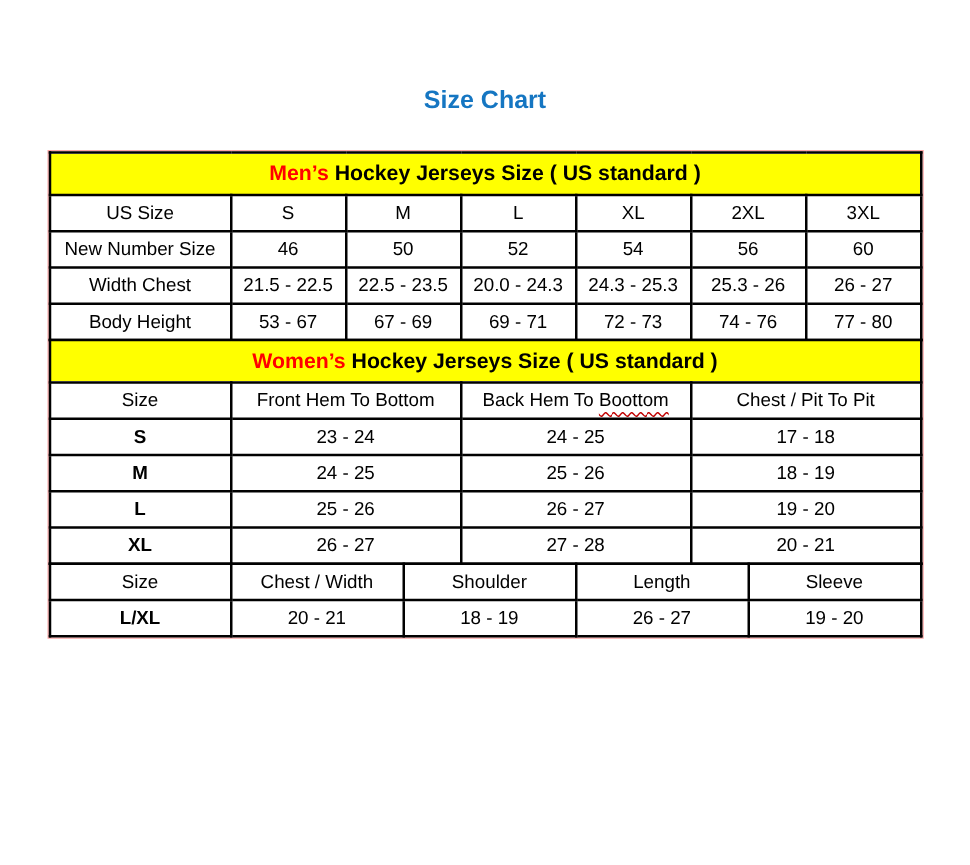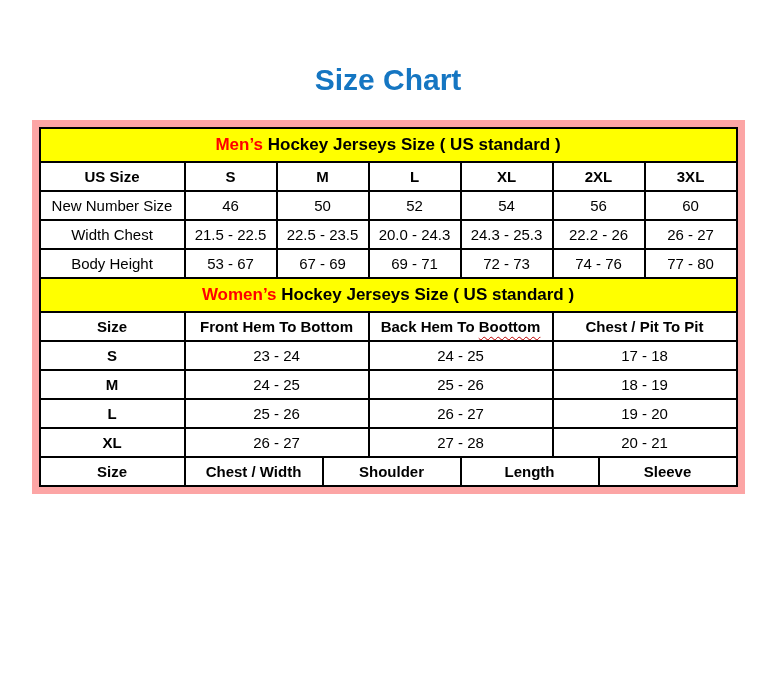--- a/index.html
+++ b/index.html
@@ -6,30 +6,30 @@
   body {
     width: 776px; height: 692px;
     background: #ffffff;
     color: #000000;
     font-family: "Liberation Sans", sans-serif;
     overflow: hidden;
   }
   .title {
     margin: 62px 0 0 0;
     text-align: center;
-    font-size: 30px;
+    font-size: 20px;
     line-height: 36px;
     font-weight: bold;
     color: #1576C2;
     letter-spacing: 0px;
   }
   .chart-area {
     width: 699px;
     margin: 22px auto 0 auto;
-    border: 7px solid #fca5a5;
+    border: 1px solid #fca5a5;
   }
   table.tbl {
     border-collapse: collapse;
     table-layout: fixed;
     width: 697px;
     margin-top: -2px;
   }
   table.tbl:first-child { margin-top: 0; }
   .tbl td {
     border: 2px solid #000000;
@@ -40,21 +40,21 @@
     height: 27px;
     overflow: hidden;
     white-space: nowrap;
   }
   .tbl tr.band td {
     background: #FFFF00;
     font-weight: bold;
     font-size: 17px;
     height: 32px;
   }
-  .tbl tr.colhead td { font-weight: bold; text-align: center; }
+  .tbl tr.colhead td { font-weight: normal; text-align: center; }
   .tbl td.rowlabel.bold { font-weight: bold; }
   .accent { color: #FF0000; }
   .wavy {
     text-decoration-line: underline;
     text-decoration-style: wavy;
     text-decoration-color: #C00000;
     text-decoration-thickness: 1px;
     text-underline-offset: 4px;
   }
 </style>
@@ -95,21 +95,21 @@
           <td>54</td>
           <td>56</td>
           <td>60</td>
         </tr>
         <tr>
           <td class="rowlabel">Width Chest</td>
           <td>21.5 - 22.5</td>
           <td>22.5 - 23.5</td>
           <td>20.0 - 24.3</td>
           <td>24.3 - 25.3</td>
-          <td>22.2 - 26</td>
+          <td>25.3 - 26</td>
           <td>26 - 27</td>
         </tr>
         <tr>
           <td class="rowlabel">Body Height</td>
           <td>53 - 67</td>
           <td>67 - 69</td>
           <td>69 - 71</td>
           <td>72 - 73</td>
           <td>74 - 76</td>
           <td>77 - 80</td>
@@ -168,15 +168,22 @@
         <col style="width: 138px;">
       </colgroup>
       <tbody>
         <tr class="colhead">
           <td>Size</td>
           <td>Chest / Width</td>
           <td>Shoulder</td>
           <td>Length</td>
           <td>Sleeve</td>
         </tr>
+        <tr>
+          <td class="rowlabel bold">L/XL</td>
+          <td>20 - 21</td>
+          <td>18 - 19</td>
+          <td>26 - 27</td>
+          <td>19 - 20</td>
+        </tr>
       </tbody>
     </table>
   </div>
 
 </body></html>

